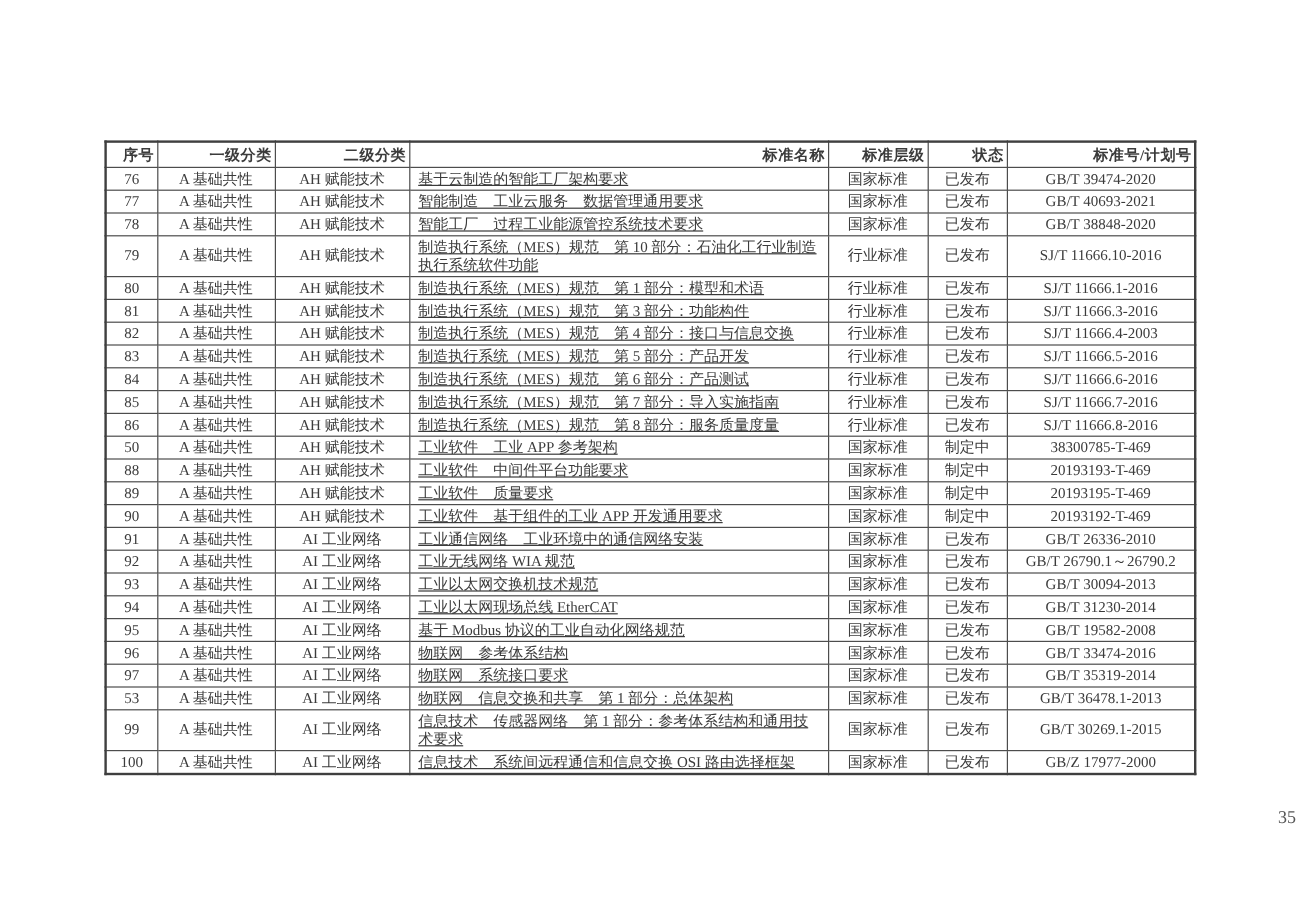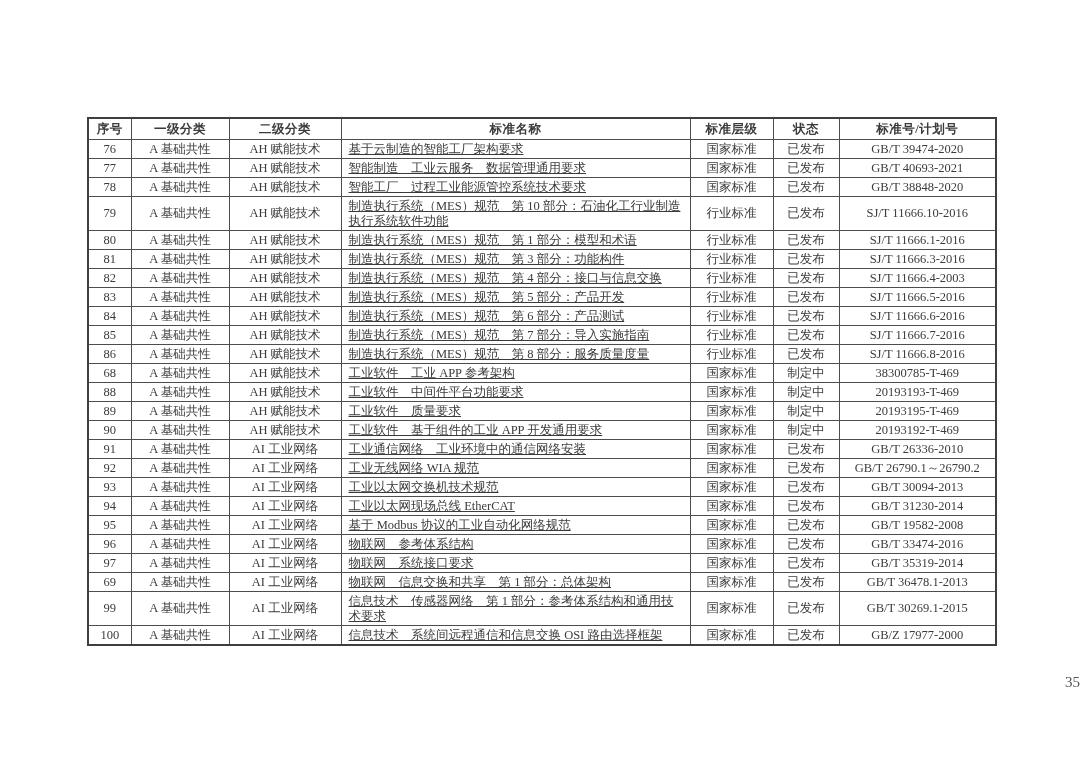--- a/index.html
+++ b/index.html
@@ -33,20 +33,21 @@
     padding: 1.5px 3px;
     text-align: center;
     vertical-align: middle;
     color: #3b3b3b;
     overflow: hidden;
   }
   table.standards th {
     font-weight: bold;
     padding: 2.5px 2px;
     letter-spacing: 0.5px;
+    text-align: right;
   }
   table.standards td.c-name {
     text-align: left;
     padding-left: 7px;
     padding-right: 6px;
     text-decoration: underline;
   }
   .page-num {
     position: absolute;
     top: 674px;
@@ -177,21 +178,21 @@
         <tr>
       <td class="c-no">86</td>
       <td class="c-cat1">A 基础共性</td>
       <td class="c-cat2">AH 赋能技术</td>
       <td class="c-name">制造执行系统（MES）规范　第 8 部分：服务质量度量</td>
       <td class="c-level">行业标准</td>
       <td class="c-status">已发布</td>
       <td class="c-code">SJ/T 11666.8-2016</td>
     </tr>
         <tr>
-      <td class="c-no">68</td>
+      <td class="c-no">50</td>
       <td class="c-cat1">A 基础共性</td>
       <td class="c-cat2">AH 赋能技术</td>
       <td class="c-name">工业软件　工业 APP 参考架构</td>
       <td class="c-level">国家标准</td>
       <td class="c-status">制定中</td>
       <td class="c-code">38300785-T-469</td>
     </tr>
         <tr>
       <td class="c-no">88</td>
       <td class="c-cat1">A 基础共性</td>
@@ -276,21 +277,21 @@
         <tr>
       <td class="c-no">97</td>
       <td class="c-cat1">A 基础共性</td>
       <td class="c-cat2">AI 工业网络</td>
       <td class="c-name">物联网　系统接口要求</td>
       <td class="c-level">国家标准</td>
       <td class="c-status">已发布</td>
       <td class="c-code">GB/T 35319-2014</td>
     </tr>
         <tr>
-      <td class="c-no">69</td>
+      <td class="c-no">53</td>
       <td class="c-cat1">A 基础共性</td>
       <td class="c-cat2">AI 工业网络</td>
       <td class="c-name">物联网　信息交换和共享　第 1 部分：总体架构</td>
       <td class="c-level">国家标准</td>
       <td class="c-status">已发布</td>
       <td class="c-code">GB/T 36478.1-2013</td>
     </tr>
         <tr>
       <td class="c-no">99</td>
       <td class="c-cat1">A 基础共性</td>

